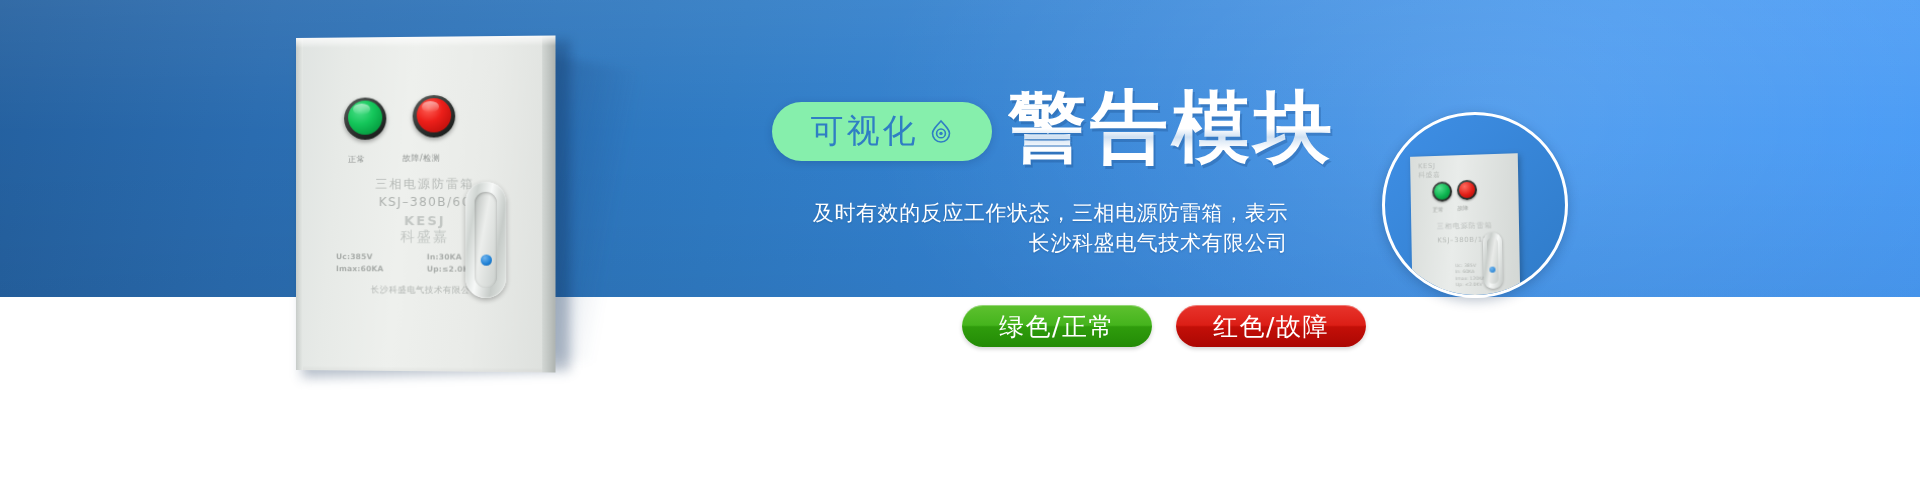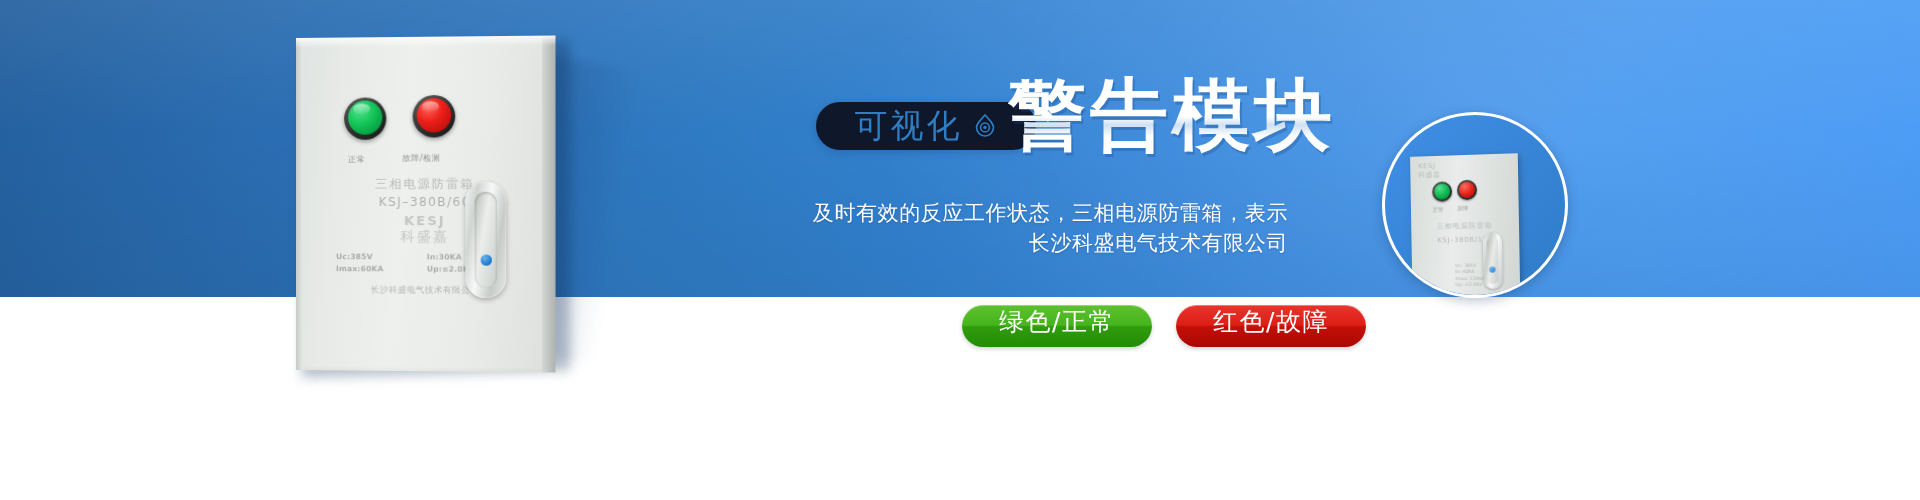--- a/index.html
+++ b/index.html
@@ -113,35 +113,35 @@
     background:linear-gradient(100deg,#b7bcb9,#eceeec 40%,#c9cecb);
     box-shadow:inset 0 1px 3px rgba(0,0,0,.25);
   }
   .handle .keydot{
     position:absolute;left:15px;top:72px;width:11px;height:11px;border-radius:50%;
     background:radial-gradient(circle at 35% 30%,#6fb4ee,#1d7fd4 60%,#0f5fa4);
   }
 
   
   .vis-pill{
-    position:absolute;left:816px;top:102px;
-    width:220px;height:48px;border-radius:30px;
-    background:#0f172a;
+    position:absolute;left:772px;top:102px;
+    width:220px;height:59px;border-radius:30px;
+    background:#86efac;
     display:flex;align-items:center;justify-content:center;gap:9px;
     box-shadow:0 2px 8px rgba(0,30,70,.18);
   }
   .vis-pill .txt{
     font-size:33px;color:#2f7ec4;letter-spacing:3px;
     font-family:"DejaVu Sans",sans-serif;
   }
   .vis-pill .eye{width:26px;height:26px;display:block;}
 
   
   .main-title{
-    position:absolute;left:1008px;top:76px;
+    position:absolute;left:1008px;top:88px;
     font-size:78px;font-weight:bold;letter-spacing:4px;
     font-family:"DejaVu Sans",sans-serif;
     line-height:1;
     background:linear-gradient(180deg,#ffffff 0%,#ffffff 52%,#cfe0f2 63%,#ffffff 78%,#ffffff 100%);
     -webkit-background-clip:text;background-clip:text;
     color:transparent;-webkit-text-fill-color:transparent;
     text-shadow:none;
     filter:drop-shadow(2px 3px 0 rgba(20,70,130,.28));
     white-space:nowrap;
   }
@@ -155,21 +155,21 @@
     text-shadow:0 1px 2px rgba(10,50,100,.25);
     white-space:nowrap;
   }
 
   
   .status-row{
     position:absolute;left:962px;top:305px;display:flex;gap:24px;
   }
   .status-badge{
     height:42px;min-width:150px;padding:0 20px;border-radius:21px;
-    display:flex;justify-content:center;
+    display:flex;align-items:center;justify-content:center;
     color:#fff;font-size:25px;letter-spacing:1.5px;
     font-family:"DejaVu Sans",sans-serif;
     box-shadow:0 2px 4px rgba(0,0,0,.18), inset 0 1px 0 rgba(255,255,255,.35);
   }
   .status-badge.green{background:linear-gradient(180deg,#5ec12f 0%,#45b41d 48%,#2f9c0c 52%,#238b06 100%);}
   .status-badge.red{background:linear-gradient(180deg,#e8342c 0%,#dc1e16 48%,#c30f08 52%,#ab0703 100%);}
 
   
   .inset-circle{
     position:absolute;left:1382px;top:112px;width:180px;height:180px;

